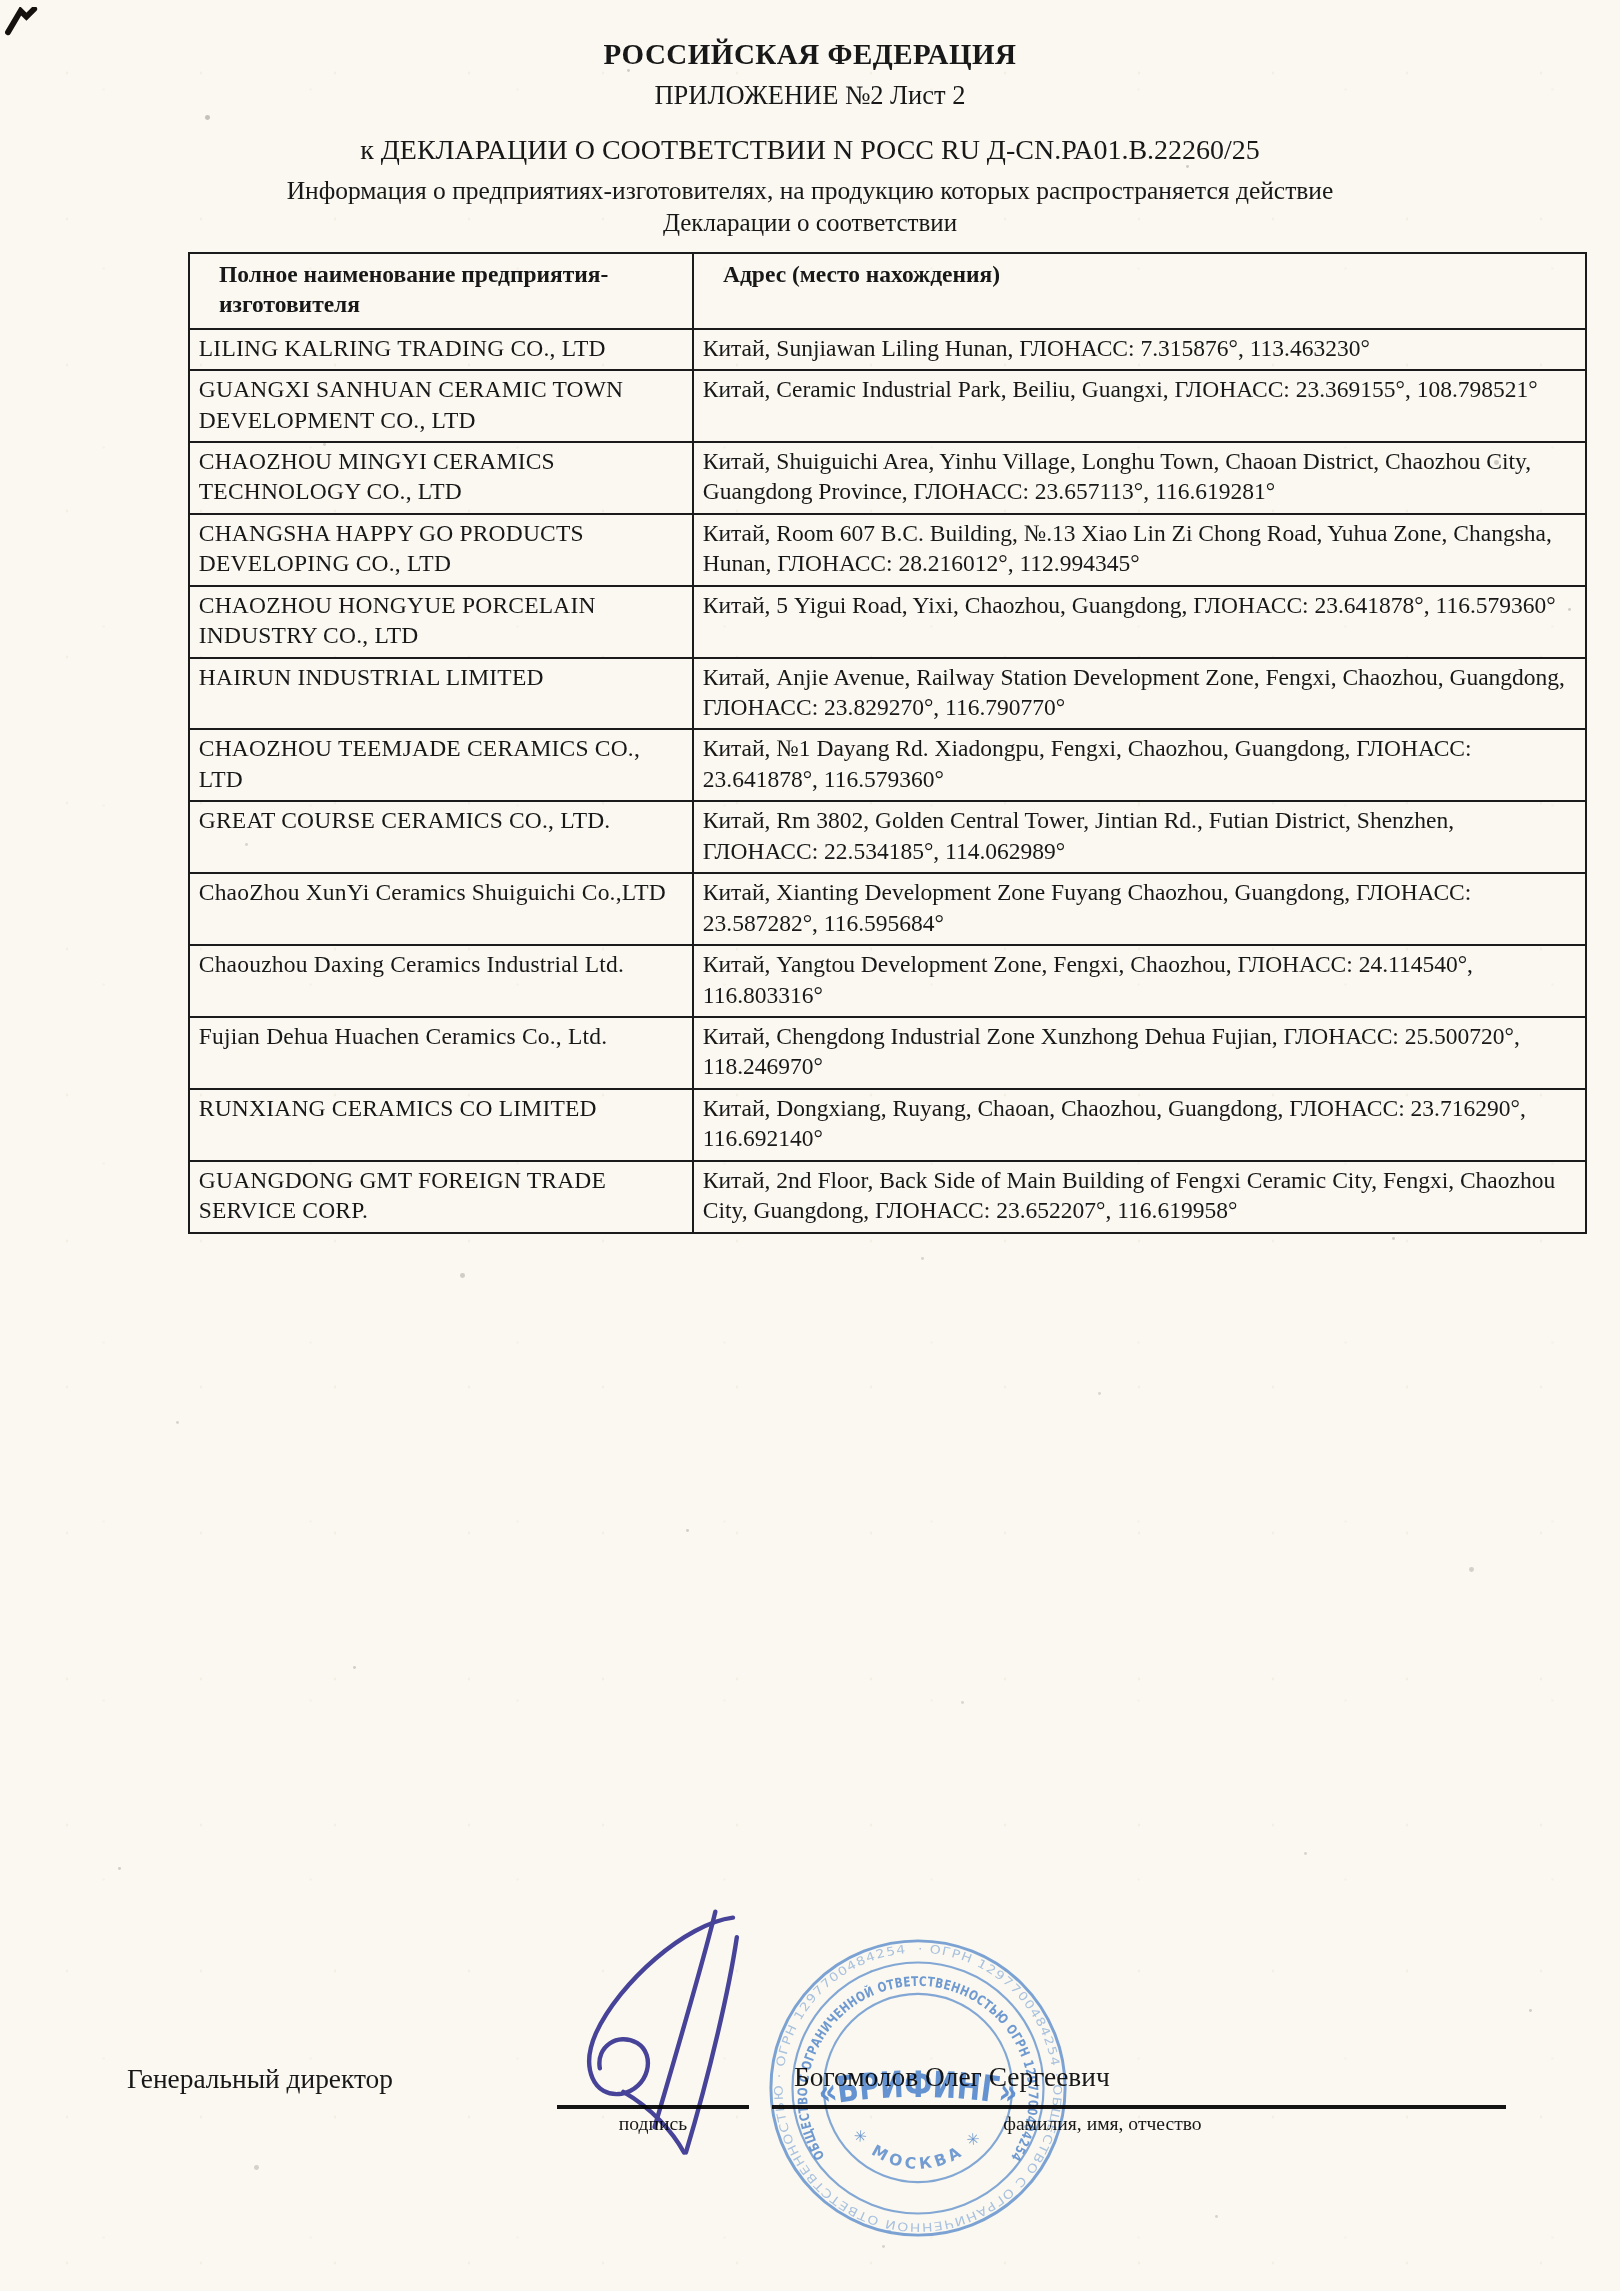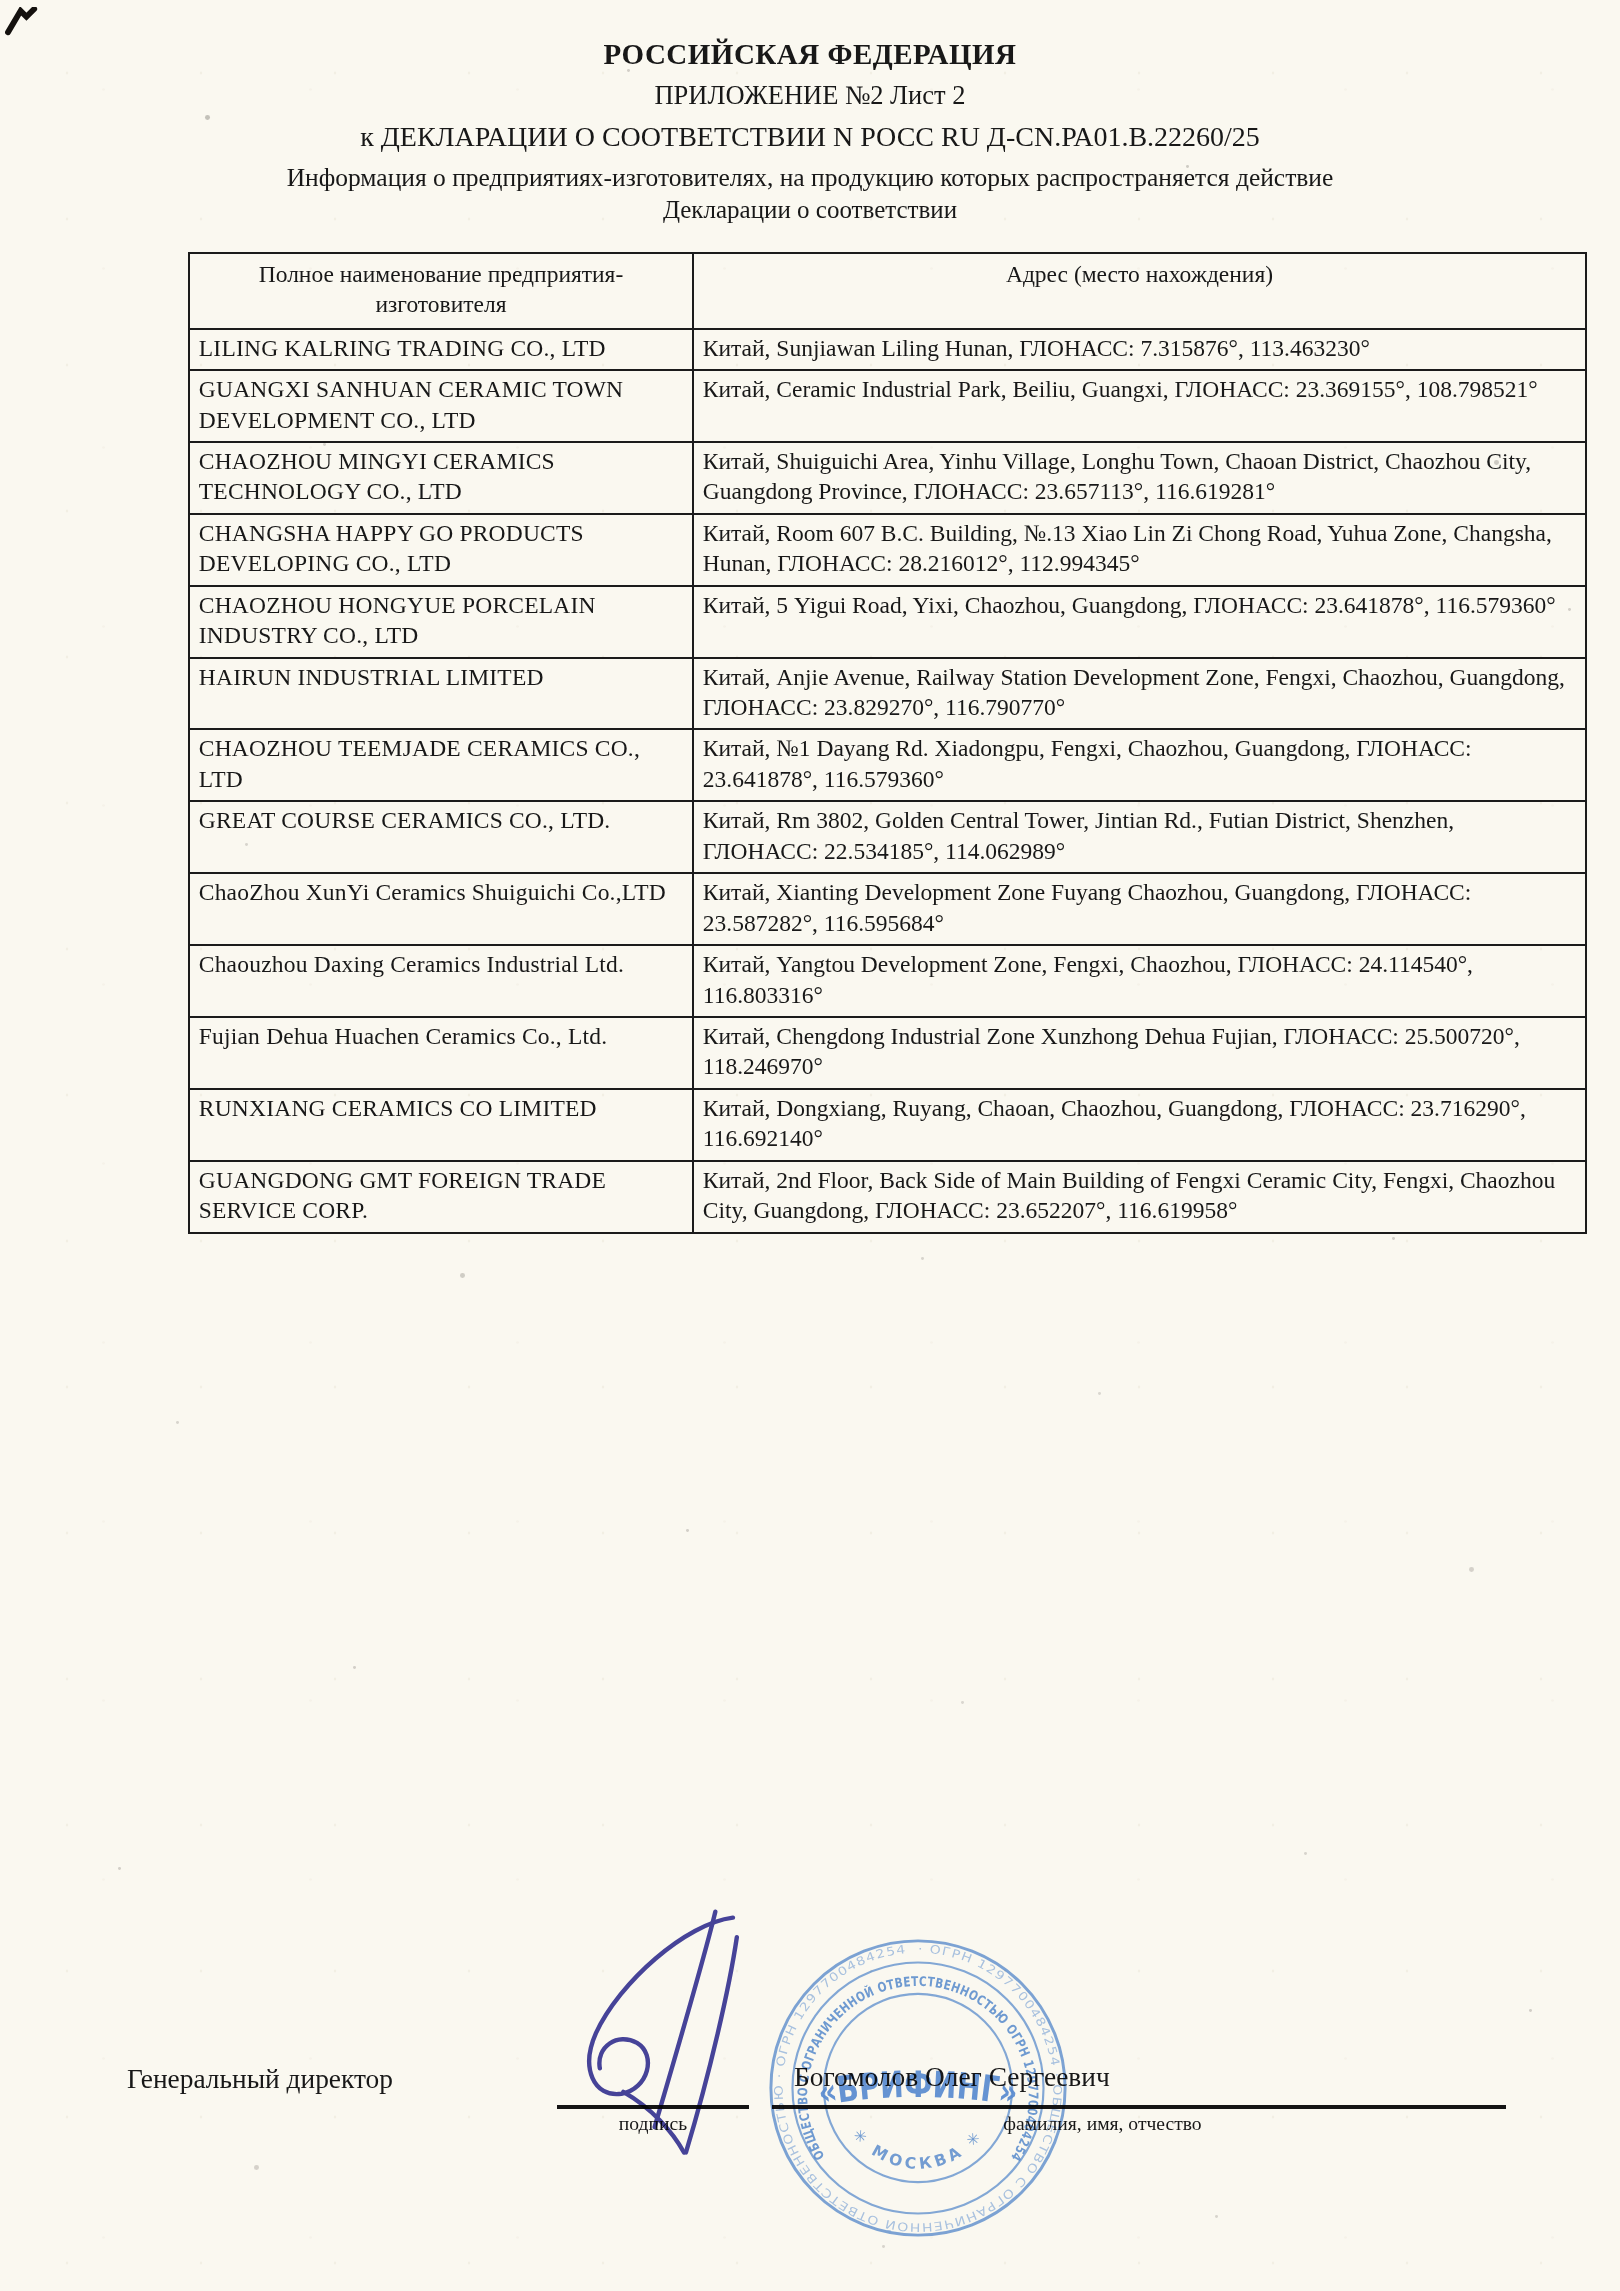--- a/index.html
+++ b/index.html
@@ -46,38 +46,38 @@
   }
   .corner-mark{position:absolute;left:4.9px;top:6.9px;width:39px;height:33px;}
 
   
   .doc-header{
     position:absolute;left:0;top:37px;width:100%;
     text-align:center;line-height:1.22;
   }
   .h-line1{font-size:29px;font-weight:bold;letter-spacing:0.5px;}
   .h-line2{font-size:26.5px;margin-top:6.9px;}
-  .h-line3{font-size:28px;margin-top:8px;}
+  .h-line3{font-size:28px;margin-top:21px;}
   .h-line4{font-size:25.5px;margin-top:7.8px;}
   .h-line5{font-size:25px;margin-top:2px;}
 
   
   .doc-table{
     position:absolute;left:188px;top:252px;width:1399px;
     border-collapse:collapse;
     font-size:23.5px;line-height:1.3;
   }
   .doc-table th,.doc-table td{
     border:2px solid #1b1b1b;
     vertical-align:top;
     padding:2.9px 9.8px 5.9px 8.8px;
   }
   .doc-table{border:2.9px solid #161616;}
   .doc-table th{
-    font-weight:normal;text-align:center;padding:4.9px 29px 7.8px;border-radius:16px;
+    font-weight:bold;text-align:left;padding:4.9px 29px 7.8px;border-radius:16px;
   }
   .col-name{width:444px;}
   .doc-table td.name{letter-spacing:0.2px;}
 
   
   .sig-line{position:absolute;height:3.9px;background:#141414;z-index:1;}
   .line-signature{left:557px;top:2105px;width:192px;}
   .line-name{left:772px;top:2105px;width:734px;}
   .director-label{position:absolute;left:127px;top:2064px;font-size:27.4px;z-index:1;}
   .full-name{position:absolute;left:794px;top:2062px;font-size:27.4px;z-index:1;}

